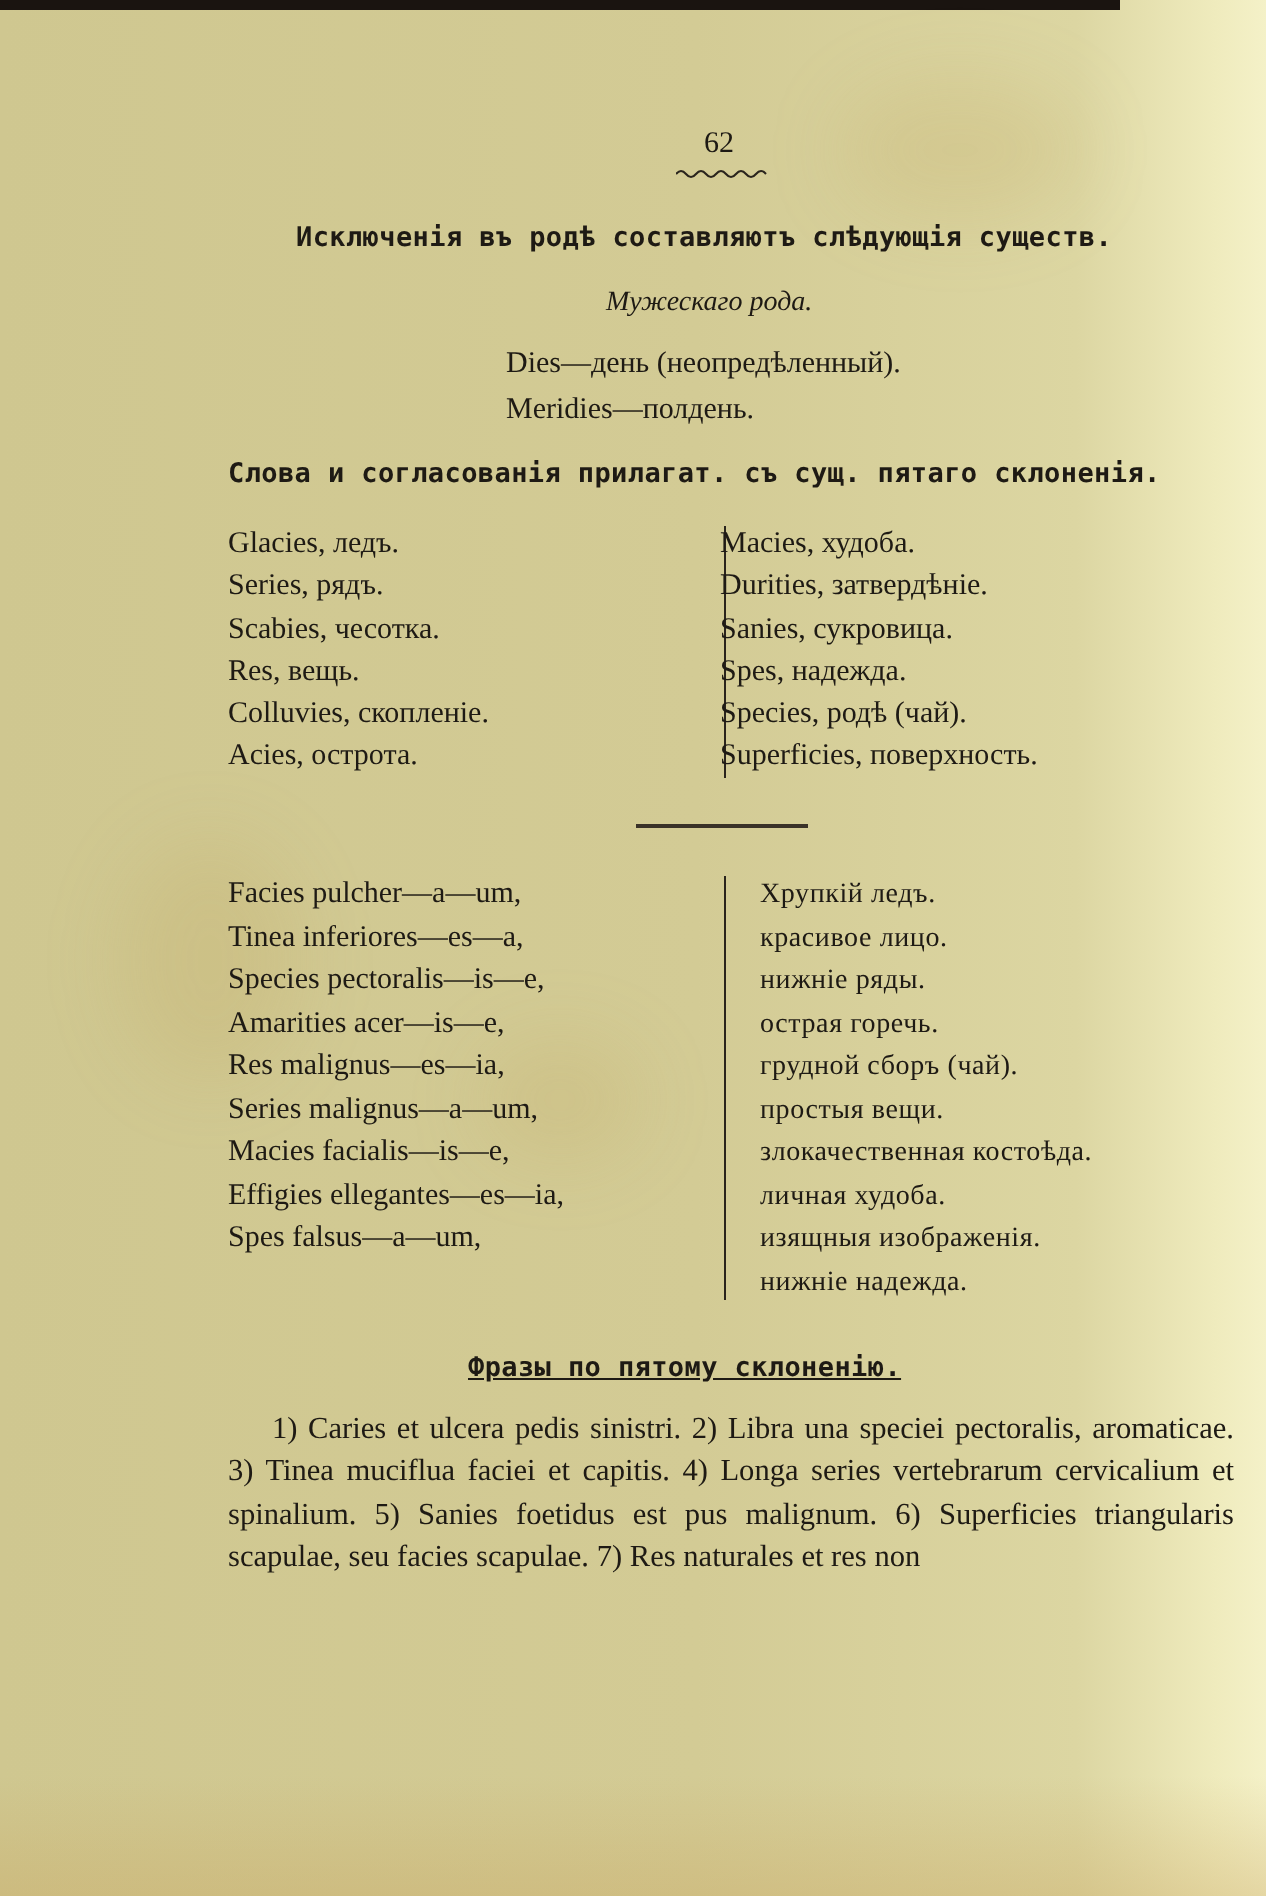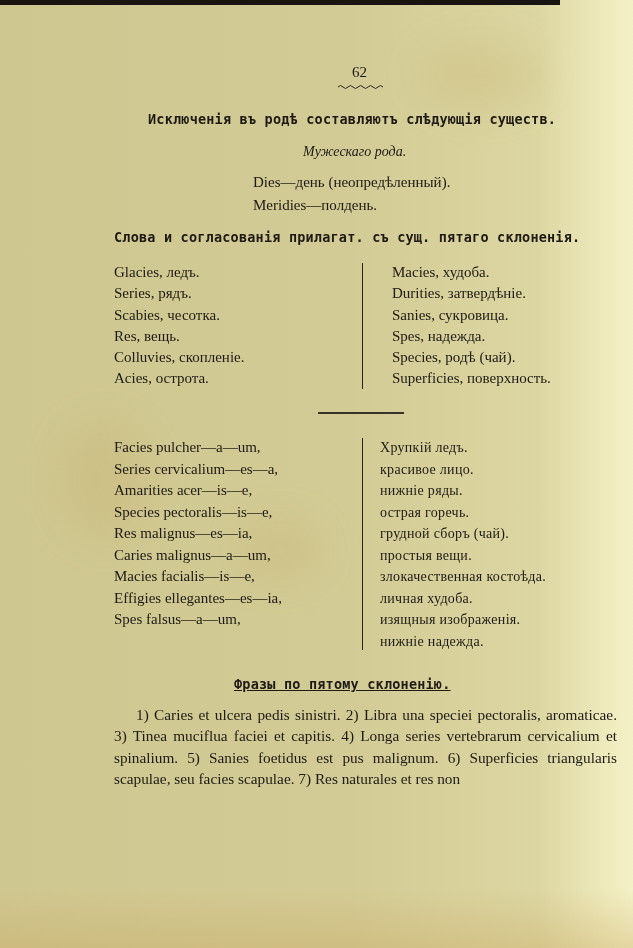--- a/index.html
+++ b/index.html
@@ -19,21 +19,21 @@
   .heading { font-family: "DejaVu Sans Mono", "Liberation Mono", monospace; font-weight: bold; font-size: 13.5px; letter-spacing: 0.2px; }
   .h1 { left: 130px; top: 111px; margin-left: 18px; }
   .subtitle { left: 303px; top: 144px; font-style: italic; font-weight: normal; font-size: 14px; }
   .line { font-size: 15px; }
   .dies { left: 253px; top: 174px; }
   .merid { left: 253px; top: 197px; }
   .h2 { left: 114px; top: 229px; }
   .col { position: absolute; font-size: 15px; line-height: 21.3px; }
   .col .row { white-space: nowrap; }
   .c1l { left: 114px; top: 262px; }
-  .c1r { left: 392px; top: 262px; }
+  .c1r { left: 360px; top: 262px; }
   .vline { position: absolute; width: 1px; background: #2a241c; }
   .v1 { left: 362px; top: 263px; height: 126px; }
   .hrule { position: absolute; left: 318px; top: 412px; width: 86px; height: 2px; background: #3a3228; }
   .c2l { left: 114px; top: 437px; line-height: 21.5px; }
   .c2r { left: 380px; top: 437px; line-height: 21.5px; font-size: 14px; letter-spacing: 0.3px; }
   .v2 { left: 362px; top: 438px; height: 212px; }
   .h3 { left: 234px; top: 676px; text-decoration: underline; }
   .para { position: absolute; left: 114px; top: 704px; width: 503px; font-size: 15.3px; line-height: 21.4px; text-align: justify; text-indent: 22px; }
 </style>
 </head>
@@ -72,25 +72,25 @@
   <div class="row">Sanies, сукровица.</div>
   <div class="row">Spes, надежда.</div>
   <div class="row">Species, родѣ (чай).</div>
   <div class="row">Superficies, поверхность.</div>
 </div>
 
 <div class="hrule"></div>
 
 <div class="col c2l">
   <div class="row">Facies pulcher—a—um,</div>
-  <div class="row">Series cervicalium—es—a,</div>
+  <div class="row">Tinea inferiores—es—a,</div>
+  <div class="row">Species pectoralis—is—e,</div>
   <div class="row">Amarities acer—is—e,</div>
-  <div class="row">Species pectoralis—is—e,</div>
   <div class="row">Res malignus—es—ia,</div>
-  <div class="row">Caries malignus—a—um,</div>
+  <div class="row">Series malignus—a—um,</div>
   <div class="row">Macies facialis—is—e,</div>
   <div class="row">Effigies ellegantes—es—ia,</div>
   <div class="row">Spes falsus—a—um,</div>
 </div>
 <div class="vline v2"></div>
 <div class="col c2r">
   <div class="row">Хрупкій ледъ.</div>
   <div class="row">красивое лицо.</div>
   <div class="row">нижніе ряды.</div>
   <div class="row">острая горечь.</div>

